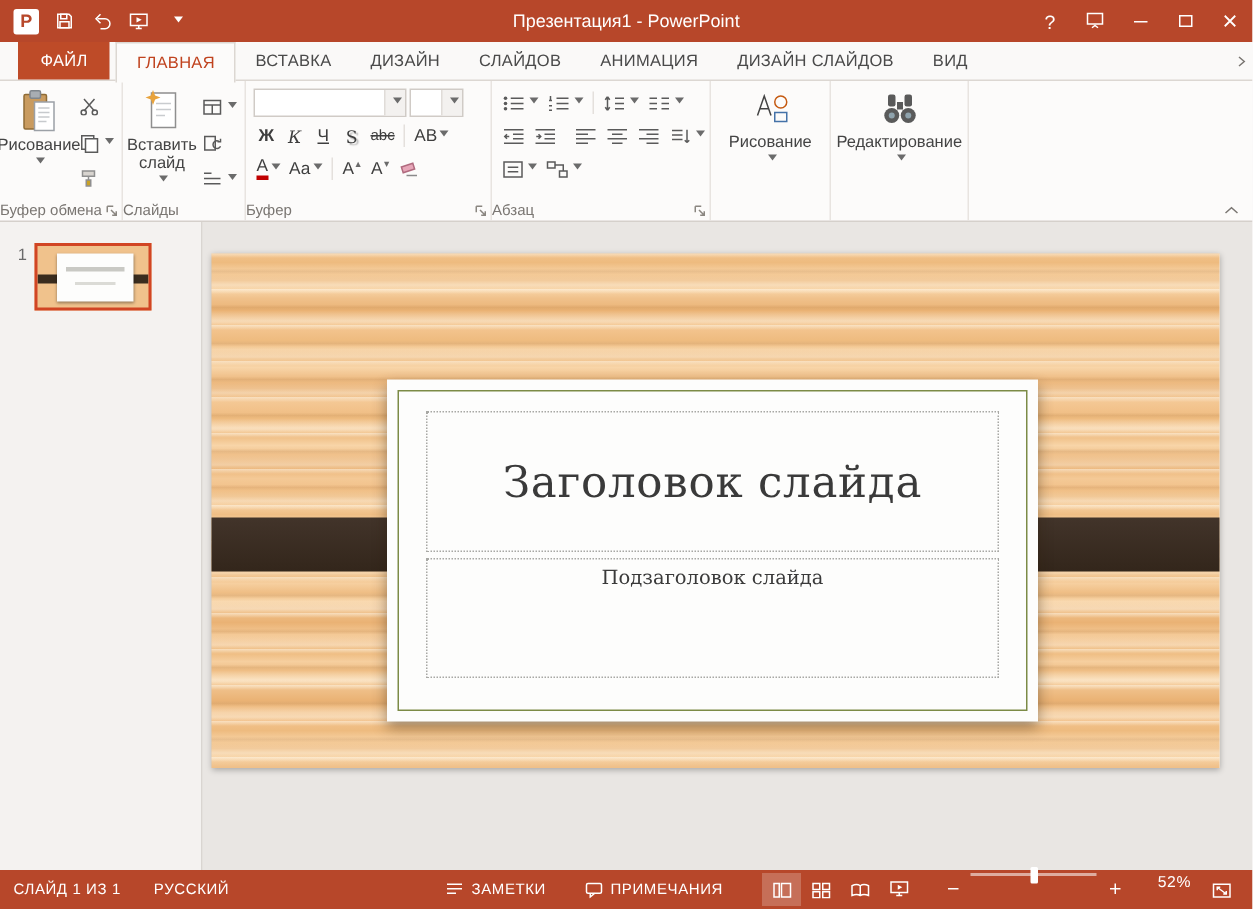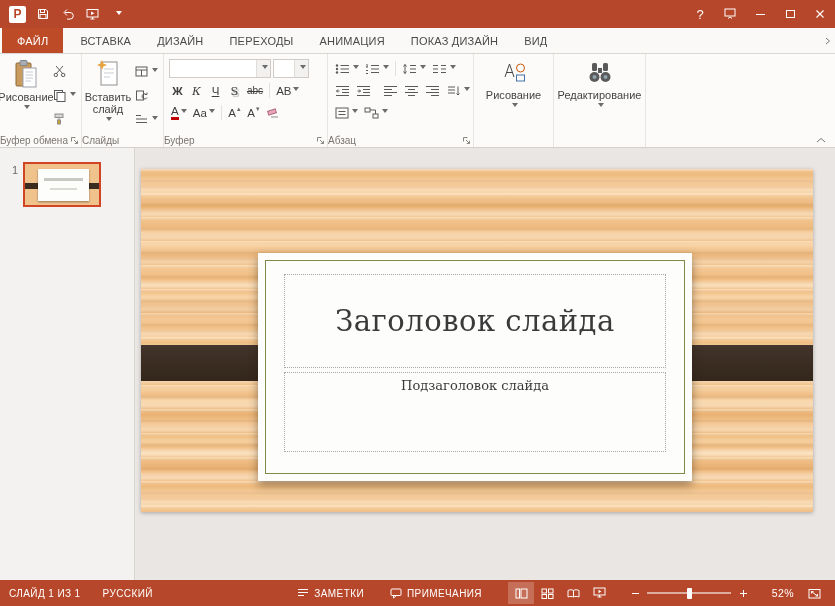--- a/index.html
+++ b/index.html
@@ -16,21 +16,21 @@
 .win-title{position:absolute;left:50%;transform:translateX(-50%);font-size:12px;white-space:nowrap}
 .winctl{margin-left:auto;display:flex;height:28px}
 .wbtn{width:30px;height:28px;display:flex;align-items:center;justify-content:center}
 .q-glyph::before{content:"?";font-size:13px;color:#fff}
 .min-bar{width:9px;height:1px;background:#fff;display:block}
 .max-box{width:9px;height:8px;border:1px solid #fff;display:block}
 .caret-down{display:inline-block;width:0;height:0;border:3px solid transparent;border-top:4px solid #6b6b6b;margin-left:2px}
 .caret-down.light{border-top-color:#fff}
 
 
-.tabrow{position:absolute;top:28px;left:0;right:0;height:26px;background:#FAF9F8;display:flex;align-items:stretch;border-bottom:1px solid #DCD7D2;padding-left:2px}
+.tabrow{position:absolute;top:28px;left:0;right:0;height:26px;background:#FAF9F8;display:flex;align-items:stretch;border-bottom:1px solid #DCD7D2;padding-left:12px}
 .tab{display:flex;align-items:center;padding:0 13px;font-size:11px;color:#4a4a4a;letter-spacing:.2px;white-space:nowrap}
 .tab-file{background:#BE4B28;color:#fff;padding:0 15px;margin-right:4px}
 .tab-active{color:#C0431F;background:#FCFBFA;border:1px solid #DCD7D2;border-bottom:none;height:27px;z-index:2}
 .tab-more{margin-left:auto;align-self:center;margin-right:4px;display:flex}
 
 
 .ribbon{position:absolute;top:54px;left:0;right:0;height:94px;background:#FCFBFA;display:flex;border-bottom:1px solid #D5D0CB}
 .group{position:relative;height:100%;border-right:1px solid #E8E4E0;padding:2px 2px 14px}
 .group-label{position:absolute;bottom:1px;left:0;right:10px;font-size:10px;color:#7a7672;white-space:nowrap}
 .launcher{position:absolute;right:2px;bottom:2px;display:flex}
@@ -91,21 +91,21 @@
 .sub-text{font-family:"DejaVu Serif",serif;font-size:13px;color:#3A3A3A}
 
 
 .statusbar{position:absolute;left:0;bottom:0;right:0;height:26px;background:#B7472A;color:#fff;display:flex;align-items:center;font-size:10px;padding:0 9px;letter-spacing:.4px}
 .sb-item{display:flex;align-items:center;gap:5px;white-space:nowrap}
 .sb-gap12{margin-left:22px}
 .sb-right{margin-left:auto;display:flex;align-items:center}
 .sb-toggle{margin-right:26px}
 .sb-view{width:26px;height:22px;display:flex;align-items:center;justify-content:center}
 .sb-view.active{background:rgba(255,255,255,.22)}
-.zoom-wrap{display:flex;align-items:center;margin-left:14px}
+.zoom-wrap{display:flex;align-items:flex-start;margin-left:14px}
 .zoom-btn{width:18px;height:20px;display:flex;align-items:center;justify-content:center}
 .zoom-track{position:relative;width:84px;height:2px;background:rgba(255,255,255,.55);margin:0 3px}
 .zoom-tick{position:absolute;left:50%;top:-2.5px;width:1px;height:7px;background:rgba(255,255,255,.85)}
 .zoom-thumb{position:absolute;left:48%;top:-4.5px;width:5px;height:11px;background:#fff;border-radius:1px}
 .zoom-pct{width:34px;text-align:right;margin-left:8px;font-size:10.5px}
 .fit-btn{width:24px;height:22px;display:flex;align-items:center;justify-content:center;margin-left:8px}
 </style>
 </head>
 <body>
 
@@ -133,20 +133,21 @@
         <svg width="13" height="12">
             <rect x="1" y="1.5" width="11" height="7.5" fill="none" stroke="#fff"></rect>
             <path d="M5 3.5 L8.5 5.2 L5 7 Z" fill="#fff"></path>
             <path d="M6.5 9 V11 M4.5 11 H8.5" stroke="#fff" fill="none"></path>
           </svg>
       </span>
       <span class="qat-btn">
           <span class="caret-down light"></span>
         </span>
     </div>
+    <div class="win-title">Презентация1 - PowerPoint</div>
     <div class="winctl">
       <span class="wbtn">
           <span class="q-glyph"></span>
         </span>
       <span class="wbtn">
         <svg width="12" height="12">
             <rect x="1" y="1" width="10" height="7" fill="none" stroke="#fff"></rect>
             <path d="M4 10.5 L6 9 L8 10.5" fill="none" stroke="#fff"></path>
           </svg>
       </span>
@@ -159,25 +160,26 @@
       <span class="wbtn">
         <svg width="10" height="10">
             <path d="M1.5 1.5 L8.5 8.5 M8.5 1.5 L1.5 8.5" stroke="#fff" stroke-width="1.2" fill="none"></path>
           </svg>
       </span>
     </div>
   </div>
 
   <div class="tabrow">
     <div class="tab tab-file">ФАЙЛ</div>
+    <div class="tab tab-active">ГЛАВНАЯ</div>
     <div class="tab">ВСТАВКА</div>
     <div class="tab">ДИЗАЙН</div>
-    <div class="tab">ПЕРЕХОДЫ</div>
+    <div class="tab">СЛАЙДОВ</div>
     <div class="tab">АНИМАЦИЯ</div>
-    <div class="tab">ПОКАЗ ДИЗАЙН</div>
+    <div class="tab">ДИЗАЙН СЛАЙДОВ</div>
     <div class="tab">ВИД</div>
     <span class="tab-more">
       <svg width="7" height="8">
           <path d="M2 1 L5.5 4 L2 7" fill="none" stroke="#7a7672"></path>
         </svg>
     </span>
   </div>
 
   <div class="ribbon">
 

